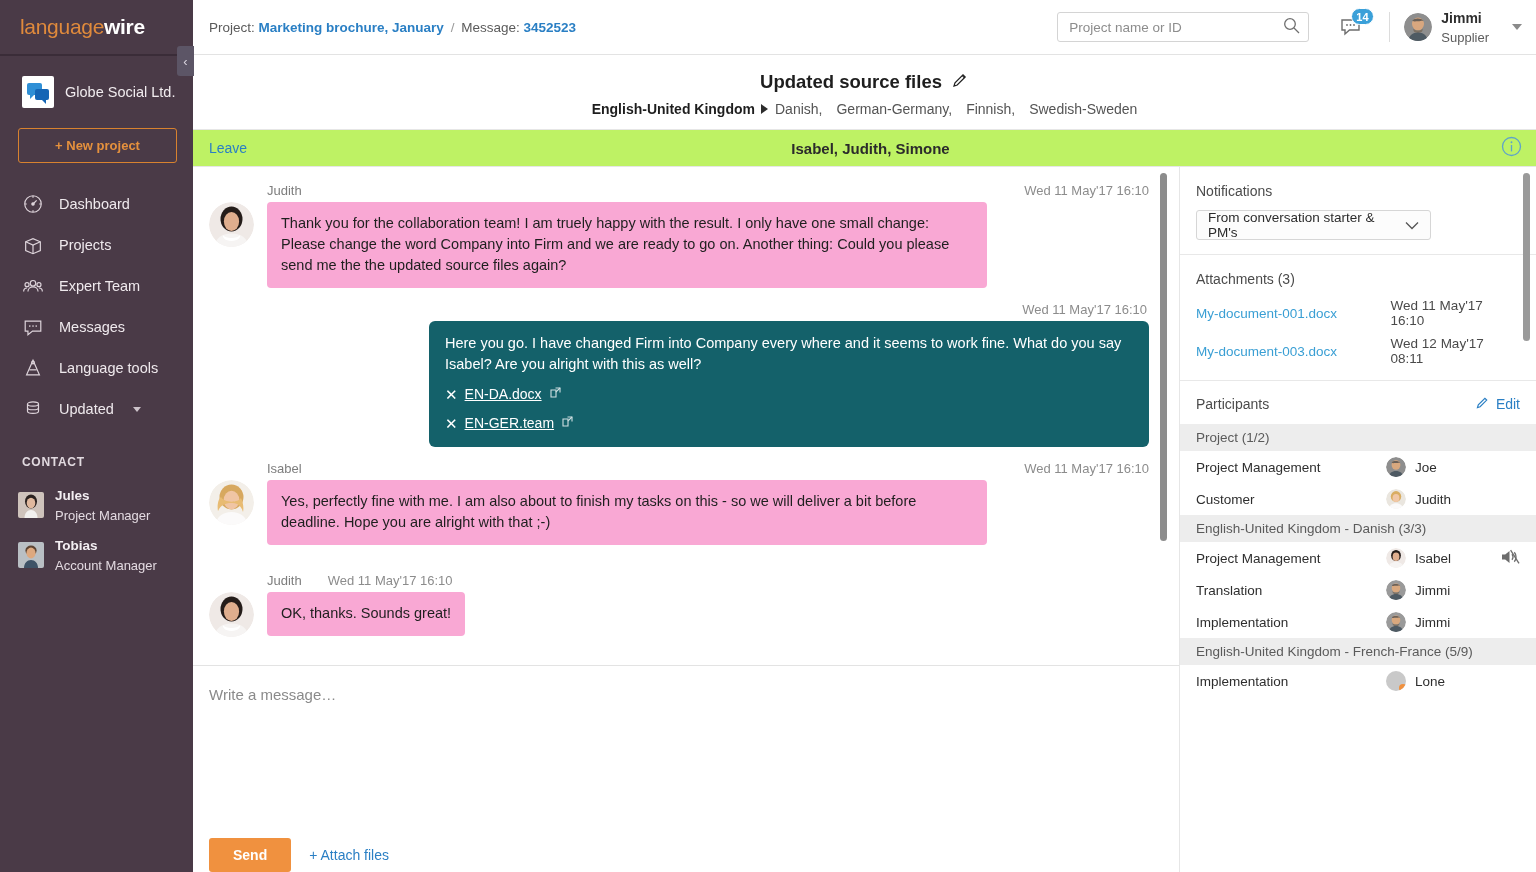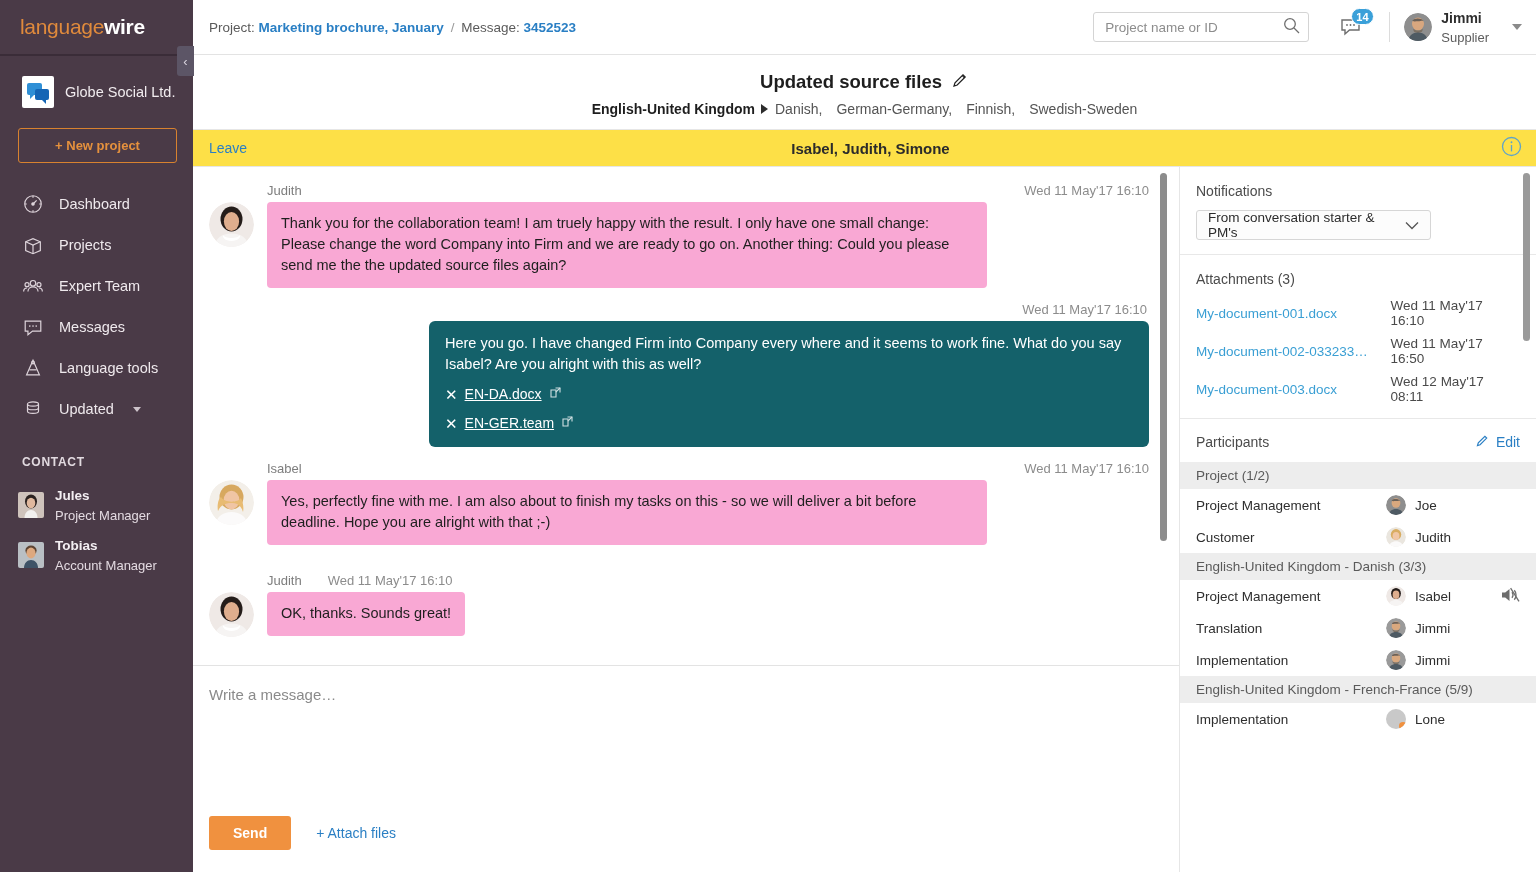--- a/index.html
+++ b/index.html
@@ -123,21 +123,21 @@
     display: flex; align-items: center;
     padding: 0 14px 0 16px;
     background: #fff;
   }
   .crumb { font-size: 13.5px; color: #5a5a5a; }
   .crumb b { color: #2a7fc4; font-weight: 700; }
   .crumb .sep { color: #9a9a9a; margin: 0 3px; }
   .topbar-right { margin-left: auto; display: flex; align-items: center; gap: 0; }
 
   .search-box {
-    width: 216px; height: 30px;
+    width: 252px; height: 30px;
     border: 1px solid #d4d4d4; border-radius: 3px;
     display: flex; align-items: center;
     padding: 0 8px 0 11px; background: #fff;
   }
   .search-box input {
     flex: 1; border: none; outline: none;
     font-size: 13.5px; color: #333;
     font-family: "Liberation Sans", sans-serif;
     background: transparent; min-width: 0;
   }
@@ -177,21 +177,21 @@
     margin: 0 7px 0 6px;
     border-top: 5px solid transparent; border-bottom: 5px solid transparent;
     border-left: 7px solid #2c2c2c;
   }
   .langs .tgt { margin-right: 14px; }
   .langs .tgt:last-child { margin-right: 0; }
 
   
   .thread-head {
     height: 38px; flex: 0 0 38px;
-    background: #fde047;
+    background: #bef264;
     border-top: 1px solid #e6e6e6; border-bottom: 1px solid #e6e6e6;
     display: flex; align-items: center; padding: 0 14px 0 16px;
     position: relative;
   }
   .leave { color: #2a7fc4; font-size: 14px; cursor: pointer; }
   .thread-title {
     position: absolute; left: 12px; right: 0; text-align: center;
     font-size: 15px; font-weight: 700; color: #2b2b2b;
     pointer-events: none;
   }
@@ -254,21 +254,21 @@
     flex: 0 0 207px; border-top: 1px solid #e3e3e3;
     padding: 18px 16px 0; display: flex; flex-direction: column;
     background: #fff;
   }
   .composer textarea {
     flex: 1; border: none; outline: none; resize: none;
     font-size: 15px; font-family: "Liberation Sans", sans-serif;
     color: #333; line-height: 1.4;
   }
   .composer textarea::placeholder { color: #8a8a8a; }
-  .composer-actions { display: flex; align-items: center; gap: 25px; padding-bottom: 22px; }
+  .composer-actions { display: flex; align-items: center; gap: 18px; }
   .send-btn {
     background: #f0913f; color: #fff;
     border: none; border-radius: 3px;
     padding: 9px 24px; font-size: 14px; font-weight: 700;
     cursor: pointer; font-family: "Liberation Sans", sans-serif;
   }
   .attach-link { color: #2a7fc4; font-size: 14px; cursor: pointer; }
 
   
   .rpanel {
@@ -663,24 +663,20 @@
         </div>
       </div>
 
       <div class="rsec">
         <div class="rsec-title">Attachments (3)</div>
         <div class="att-row">
           <span class="name">My-document-001.docx</span>
           <span class="date">Wed 11 May'17 16:10</span>
         </div>
         <div class="att-row">
-          <span class="name">My-document-002-033233…</span>
-          <span class="date">Wed 11 May'17 16:50</span>
-        </div>
-        <div class="att-row">
           <span class="name">My-document-003.docx</span>
           <span class="date">Wed 12 May'17 08:11</span>
         </div>
       </div>
 
       <div class="part-head">
         <span>Participants</span>
         <span class="edit-link">
           <span>
             <svg width="15" height="15" viewBox="0 0 15 15" fill="none" stroke="#2a7fc4" stroke-width="1.2">

